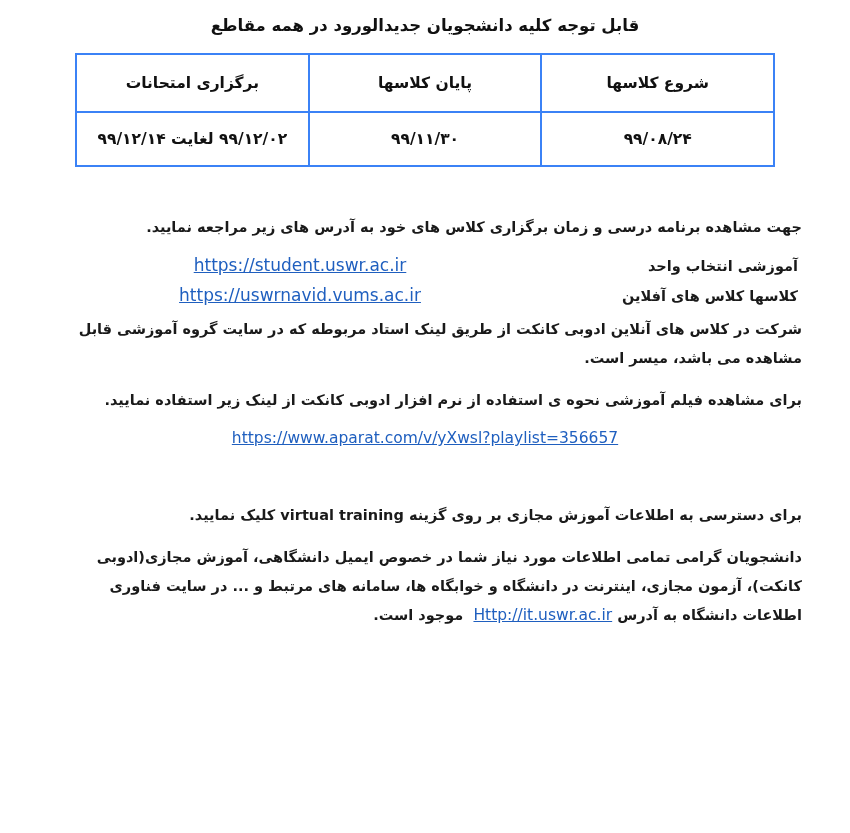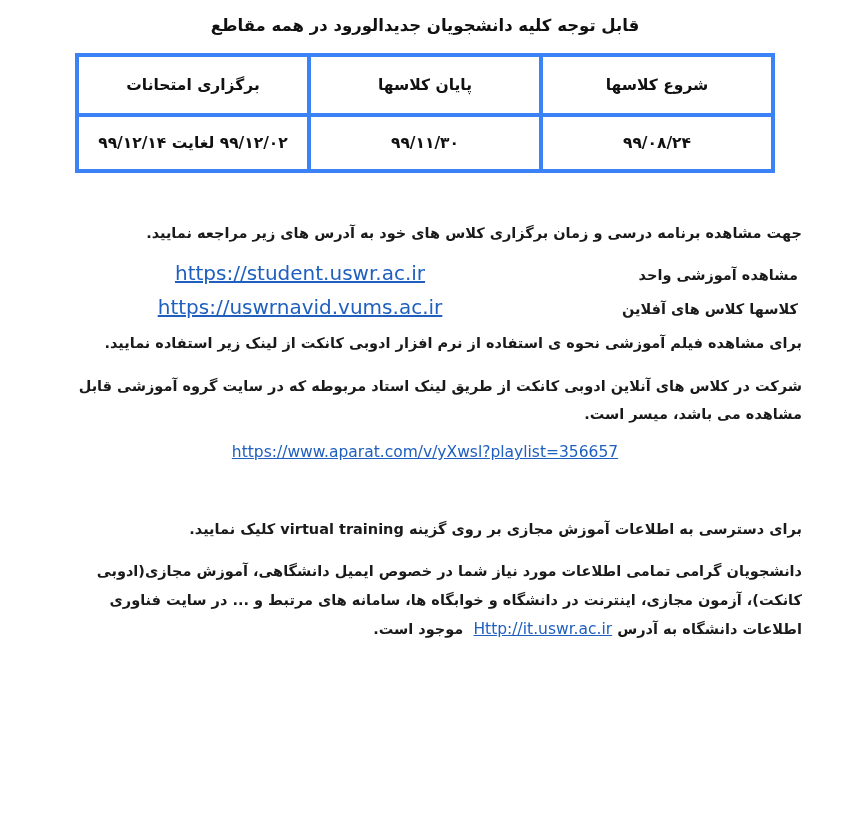--- a/index.html
+++ b/index.html
@@ -30,21 +30,21 @@
     margin: 6px 0 18px 0;
     letter-spacing: 0;
   }
   table.schedule {
     border-collapse: collapse;
     width: 700px;
     margin: 0 auto 0 auto;
     table-layout: fixed;
   }
   table.schedule td {
-    border: 4px solid #3b82f6;
+    border: 2px solid #3b82f6;
     text-align: center;
     font-weight: bold;
     font-size: 15.5px;
     color: #111111;
     padding: 0;
   }
   table.schedule tr.head td {
     height: 56px;
     vertical-align: middle;
   }
@@ -84,21 +84,21 @@
     direction: ltr;
   }
   a.ext {
     color: #1f5fbf;
     text-decoration: underline;
     font-size: 15.5px;
     font-weight: normal;
     font-family: "DejaVu Sans", "Liberation Sans", sans-serif;
   }
   a.ext.big {
-    font-size: 20px;
+    font-size: 17px;
     text-align: center;
   }
   .para-block {
     margin-top: 4px;
   }
   .aparat-row {
     text-align: center;
     margin: 10px 0 0 0;
     direction: ltr;
   }
@@ -137,36 +137,36 @@
       <td>۹۹/۱۲/۰۲ لغایت ۹۹/۱۲/۱۴</td>
     </tr>
   </tbody>
     </table>
 
   <div class="spacer-1"></div>
 
   <p class="para">جهت مشاهده برنامه درسی و زمان برگزاری کلاس های خود به آدرس های زیر مراجعه نمایید.</p>
 
   <div class="linkrow">
-    <div class="label">مشاهده آموزشی واحد</div>
+    <div class="label">آموزشی انتخاب واحد</div>
     <div class="link-wrap">
       <a class="ext big" href="#">https://student.uswr.ac.ir</a>
     </div>
   </div>
 
   <div class="linkrow">
     <div class="label">کلاسها کلاس های آفلاین</div>
     <div class="link-wrap">
       <a class="ext big" href="#">https://uswrnavid.vums.ac.ir</a>
     </div>
   </div>
 
   <div class="para-block">
+    <p class="para justify">شرکت در کلاس های آنلاین ادوبی کانکت از طریق لینک استاد مربوطه که در سایت گروه آموزشی قابل مشاهده می باشد، میسر است.</p>
     <p class="para justify">برای مشاهده فیلم آموزشی نحوه ی استفاده از نرم افزار ادوبی کانکت از لینک زیر استفاده نمایید.</p>
-    <p class="para justify">شرکت در کلاس های آنلاین ادوبی کانکت از طریق لینک استاد مربوطه که در سایت گروه آموزشی قابل مشاهده می باشد، میسر است.</p>
     <div class="aparat-row">
       <a class="ext" href="#">https://www.aparat.com/v/yXwsl?playlist=356657</a>
     </div>
   </div>
 
   <div class="spacer-2"></div>
 
   <p class="para"><span>برای دسترسی به اطلاعات آموزش مجازی بر روی گزینه</span> <span class="latin">virtual training</span> <span>کلیک نمایید.</span></p>
 
   <p class="para justify"><span>دانشجویان گرامی تمامی اطلاعات مورد نیاز شما در خصوص ایمیل دانشگاهی، آموزش مجازی(ادوبی کانکت)، آزمون مجازی، اینترنت در دانشگاه و خوابگاه ها، سامانه های مرتبط و ... در سایت فناوری اطلاعات دانشگاه به آدرس</span> <a class="ext inline-link" href="#">Http://it.uswr.ac.ir</a> &nbsp;<span>موجود است.</span></p>

